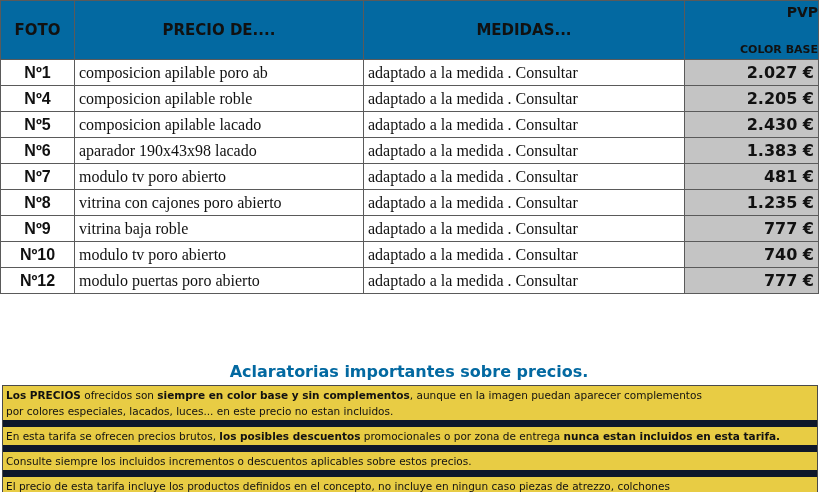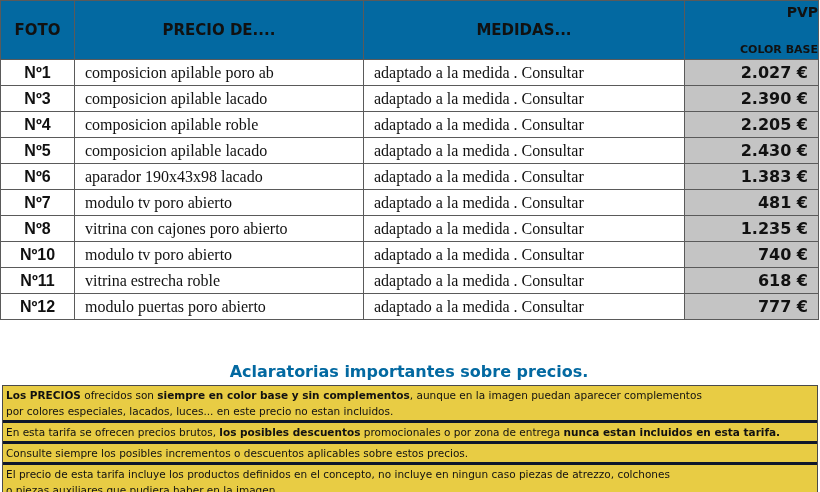--- a/index.html
+++ b/index.html
@@ -5,27 +5,27 @@
   html, body { margin:0; padding:0; background:#ffffff; }
   body { width:820px; height:492px; position:relative; overflow:hidden; font-family:"Liberation Sans", sans-serif; }
   table.price { position:absolute; left:0; top:0; border-collapse:collapse; width:819px; table-layout:fixed; }
   table.price th { background:#0369a1; color:#111; font-family:"DejaVu Sans", sans-serif; font-weight:bold; height:45px; border:1px solid #5a5a5a; padding:0; }
   th.c-foto { width:73px; font-size:15px; }
   th.c-desc { width:288px; font-size:15px;text-align:center; }
   th.c-med { width:320px; font-size:15px;margin-top:15px; }
   th.c-pvp { text-align:right; padding-right:4px; }
   th.c-pvp .pvp-main { display:block; font-size:14px; line-height:18px; margin-top:2px; }
   th.c-pvp .pvp-sub { display:block; font-size:11px; line-height:18px;margin-top:20px; }
-  table.price td { height:25px; border:1px solid #5a5a5a; padding:0 10px; font-size:16px; color:#111; white-space:nowrap; overflow:hidden; }
+  table.price td { height:25px; border:1px solid #5a5a5a; padding:0 4px; font-size:16px; color:#111; white-space:nowrap; overflow:hidden; }
   td.num { text-align:center; font-weight:bold; font-size:18px; border-bottom-color:#fff; border-left-color:#5a5a5a; }
   td.desc, td.med { text-align:left;font-family:Liberation Serif, serif; }
   td.price-cell { background:#c4c4c4; text-align:right; font-family:"DejaVu Sans", sans-serif; font-weight:bold; font-size:14px; padding-right:6px; }
   .notes-title { position:absolute; left:0; top:360px; width:818px; height:24px; text-align:center; font-family:"DejaVu Sans", sans-serif; font-weight:bold; font-size:16px; line-height:24px; color:#0369a1; }
   .notes { position:absolute; left:2px; top:385px; width:816px; background:#e8cc44; border:1px solid #4a4a4a; box-sizing:border-box; }
-  .note { border-bottom:3px solid #0f172a; font-family:"DejaVu Sans", sans-serif; font-size:10.5px; color:#111; padding:1px 3px; line-height:16px; }
+  .note { border-bottom:7px solid #0f172a; font-family:"DejaVu Sans", sans-serif; font-size:10.5px; color:#111; padding:1px 3px; line-height:16px; }
   .note:last-child { border-bottom:none; }
   .note b { font-weight:bold; }
 </style>
 </head>
 <body>
 
 <table class="price">
   <thead>
     <tr>
       <th class="c-foto">FOTO</th>
@@ -36,26 +36,20 @@
         <span class="pvp-sub">COLOR BASE</span>
       </th>
     </tr>
   </thead>
   <tbody>
     <tr>
       <td class="num">Nº1</td>
       <td class="desc">composicion apilable poro ab</td>
       <td class="med">adaptado a la medida . Consultar</td>
       <td class="price-cell">2.027 €</td>
-    </tr>
-    <tr>
-      <td class="num">Nº3</td>
-      <td class="desc">composicion apilable lacado</td>
-      <td class="med">adaptado a la medida . Consultar</td>
-      <td class="price-cell">2.390 €</td>
     </tr>
     <tr>
       <td class="num">Nº4</td>
       <td class="desc">composicion apilable roble</td>
       <td class="med">adaptado a la medida . Consultar</td>
       <td class="price-cell">2.205 €</td>
     </tr>
     <tr>
       <td class="num">Nº5</td>
       <td class="desc">composicion apilable lacado</td>
@@ -74,48 +68,48 @@
       <td class="med">adaptado a la medida . Consultar</td>
       <td class="price-cell">481 €</td>
     </tr>
     <tr>
       <td class="num">Nº8</td>
       <td class="desc">vitrina con cajones poro abierto</td>
       <td class="med">adaptado a la medida . Consultar</td>
       <td class="price-cell">1.235 €</td>
     </tr>
     <tr>
+      <td class="num">Nº9</td>
+      <td class="desc">vitrina baja roble</td>
+      <td class="med">adaptado a la medida . Consultar</td>
+      <td class="price-cell">777 €</td>
+    </tr>
+    <tr>
       <td class="num">Nº10</td>
       <td class="desc">modulo tv poro abierto</td>
       <td class="med">adaptado a la medida . Consultar</td>
       <td class="price-cell">740 €</td>
-    </tr>
-    <tr>
-      <td class="num">Nº11</td>
-      <td class="desc">vitrina estrecha roble</td>
-      <td class="med">adaptado a la medida . Consultar</td>
-      <td class="price-cell">618 €</td>
     </tr>
     <tr>
       <td class="num">Nº12</td>
       <td class="desc">modulo puertas poro abierto</td>
       <td class="med">adaptado a la medida . Consultar</td>
       <td class="price-cell">777 €</td>
     </tr>
   </tbody>
 </table>
 
 <div class="notes-title">Aclaratorias importantes sobre precios.</div>
 
 <div class="notes">
   <div class="note">
     <b>Los PRECIOS</b><span> ofrecidos son </span><b>siempre en color base y sin complementos</b><span>,  aunque en la imagen puedan aparecer complementos</span><br>
     <span>por colores especiales, lacados, luces...  en este precio no estan incluidos.</span>
   </div>
   <div class="note">
     <span>En esta tarifa se ofrecen precios brutos,  </span><b>los posibles descuentos</b><span> promocionales o por zona de entrega </span><b>nunca estan incluidos en esta tarifa.</b>
   </div>
-  <div class="note">Consulte siempre los posibles incrementos o descuentos aplicables sobre estos precios.</div>
+  <div class="note">Consulte siempre los incluidos incrementos o descuentos aplicables sobre estos precios.</div>
   <div class="note">
     <span>El precio de esta tarifa incluye los productos definidos en el concepto,  no incluye en ningun caso piezas de atrezzo, colchones</span><br>
     <span>o piezas auxiliares que pudiera haber en la imagen.</span>
   </div>
 </div>
 
 </body></html>

